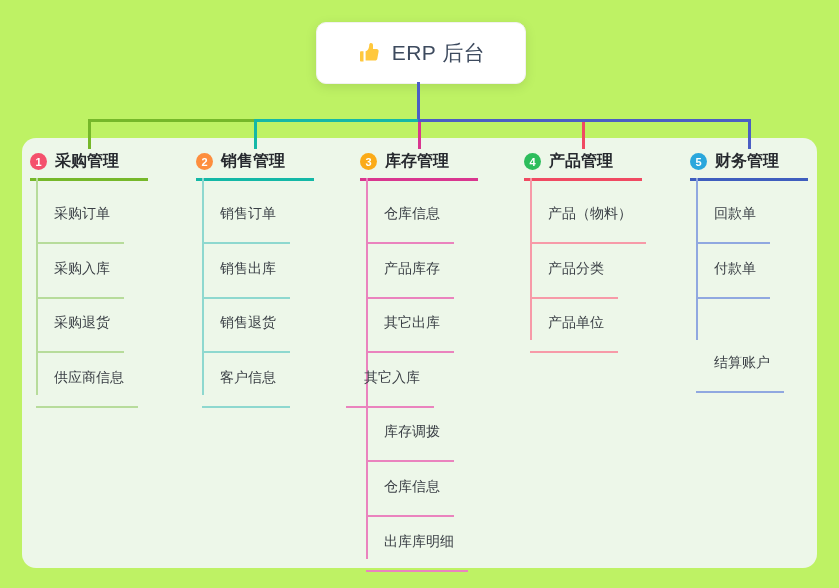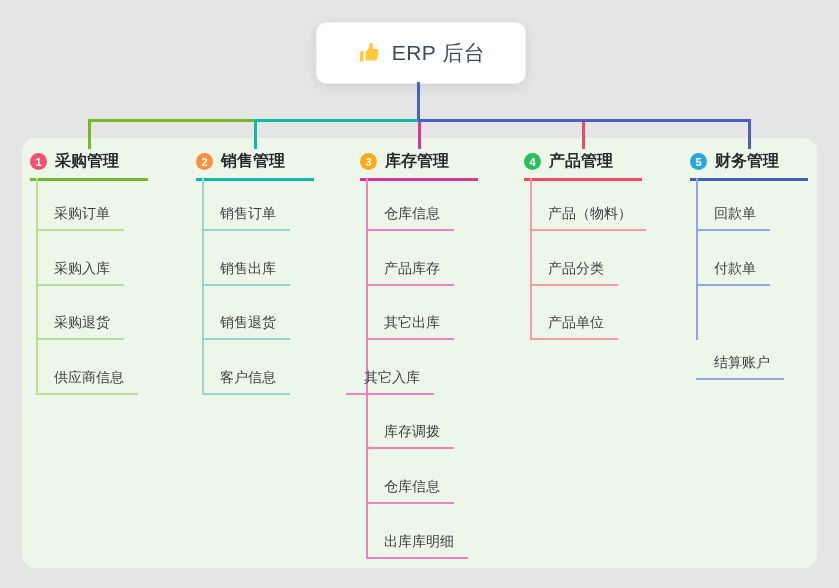--- a/index.html
+++ b/index.html
@@ -1,38 +1,38 @@
 <!DOCTYPE html>
 <html><head>
 <meta charset="utf-8">
 <style>
   html,body{margin:0;padding:0;background:#ffffff;}
   body{font-family:"Liberation Sans","DejaVu Sans",sans-serif;}
-  #stage{position:relative;width:839px;height:588px;background:#e5e5e5;overflow:hidden;}
+  #stage{position:relative;width:839px;height:588px;background:#bef264;overflow:hidden;}
 
   .panel{position:absolute;left:22px;top:138px;width:795px;height:430px;
          background:#edf7e9;border-radius:14px;}
 
   .root-card{position:absolute;left:316px;top:22px;width:208px;height:60px;
              background:#ffffff;border:1px solid #f1f1f1;border-radius:10px;
              box-shadow:0 3px 12px rgba(0,0,0,.10);
              display:flex;align-items:center;justify-content:center;gap:11px;}
   .root-card .title{font-size:21px;font-weight:500;color:#3d4a5e;letter-spacing:.5px;}
   .thumb{width:24px;height:24px;display:inline-block;}
 
   .line{position:absolute;}
 
   .branch-header{position:absolute;height:27px;display:flex;align-items:center;gap:8px;
                  border-bottom:3px solid #000;padding-bottom:3px;}
   .badge{width:17px;height:17px;border-radius:50%;color:#fff;font-size:11px;font-weight:700;
          display:flex;align-items:center;justify-content:center;flex:0 0 auto;}
   .branch-title{font-size:16px;font-weight:700;color:#26292e;white-space:nowrap;}
 
   .child-item{position:absolute;white-space:nowrap;font-size:14px;color:#3a3f45;
-              line-height:19px;padding:0 14px 6px 18px;border-bottom:2px solid #ccc;text-align:right;}
+              line-height:19px;padding:0 14px 19px 18px;border-bottom:2px solid #ccc;text-align:right;}
 </style>
 </head>
 <body>
 
 <div id="stage">
   <div class="panel"></div>
 
   <div class="root-card">
     <span class="thumb">
       <svg viewBox="0 0 24 24" width="24" height="24">

